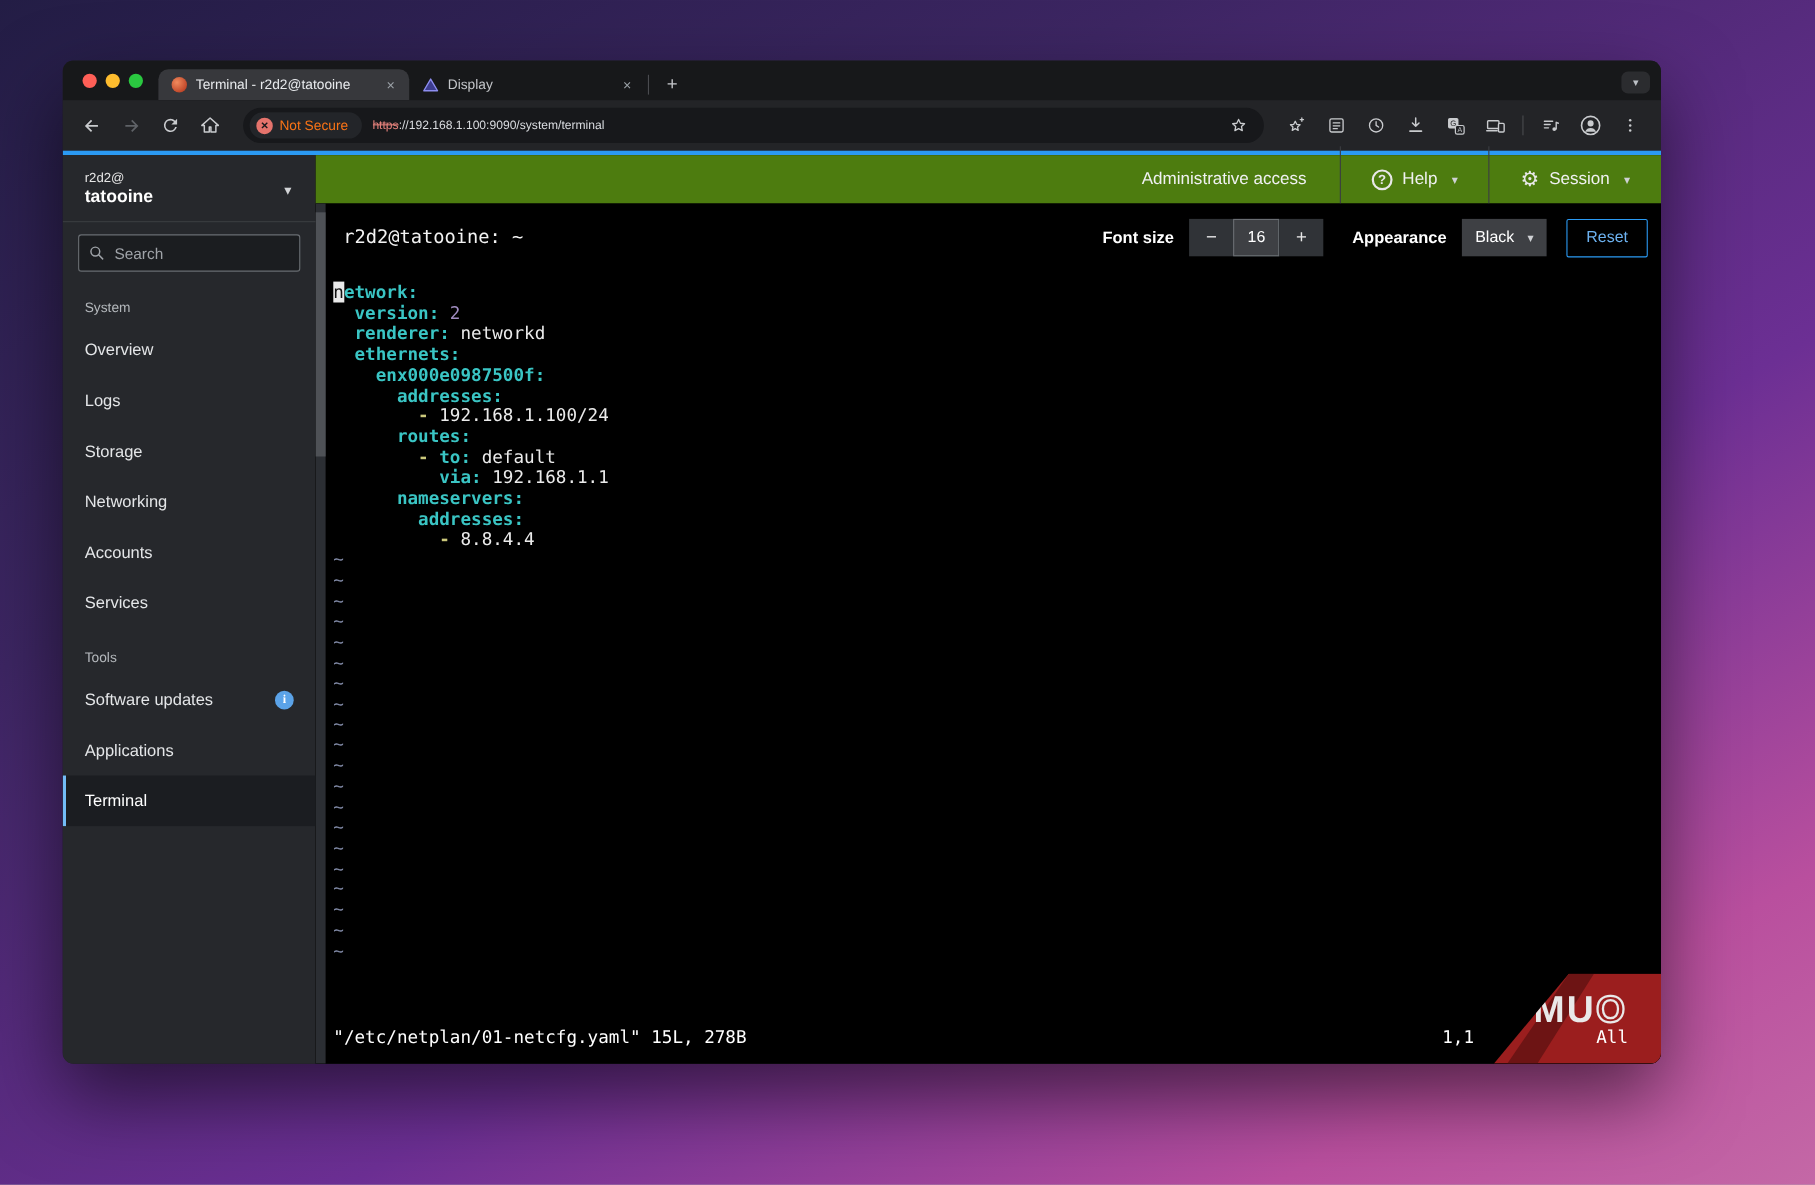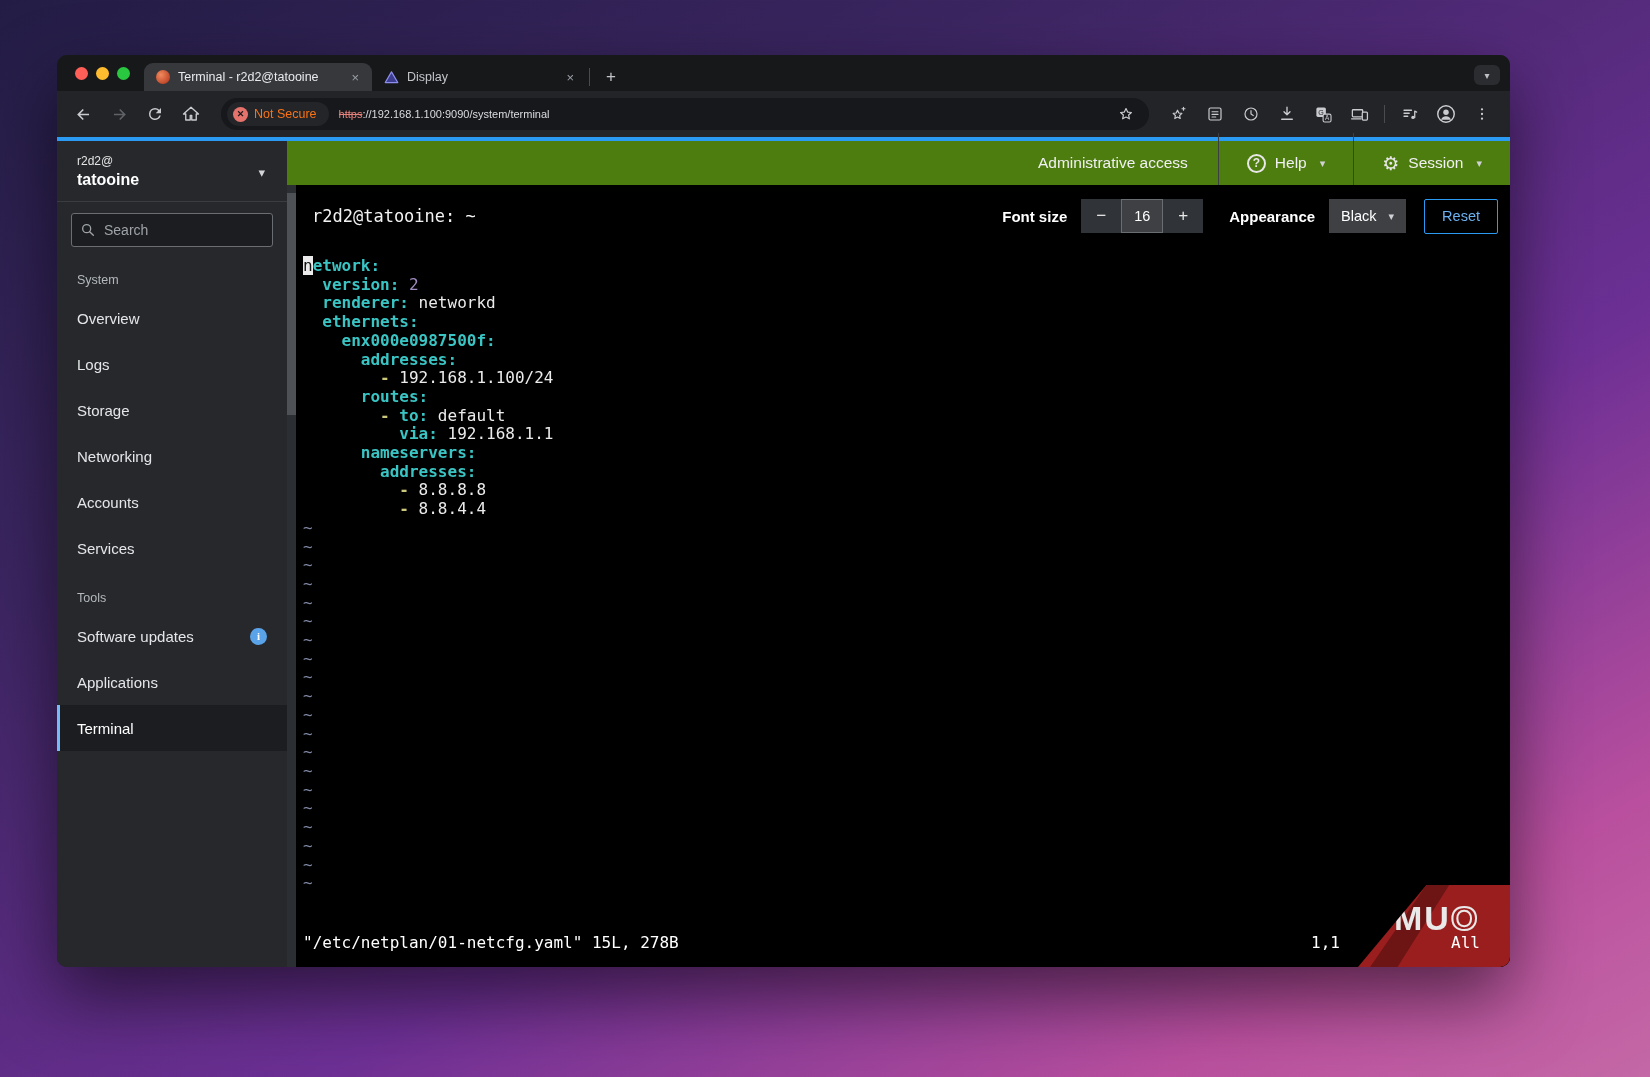--- a/index.html
+++ b/index.html
@@ -326,21 +326,20 @@
               <div class="tline"><span class="seg-key">  renderer:</span><span class="seg-val"> networkd</span></div>
               <div class="tline"><span class="seg-key">  ethernets:</span></div>
               <div class="tline"><span class="seg-key">    enx000e0987500f:</span></div>
               <div class="tline"><span class="seg-key">      addresses:</span></div>
               <div class="tline"><span class="seg-dash">        - </span><span class="seg-val">192.168.1.100/24</span></div>
               <div class="tline"><span class="seg-key">      routes:</span></div>
               <div class="tline"><span class="seg-dash">        - </span><span class="seg-key">to:</span><span class="seg-val"> default</span></div>
               <div class="tline"><span class="seg-key">          via:</span><span class="seg-val"> 192.168.1.1</span></div>
               <div class="tline"><span class="seg-key">      nameservers:</span></div>
               <div class="tline"><span class="seg-key">        addresses:</span></div>
-              <div class="tline"><span class="seg-dash">          - </span><span class="seg-val">8.8.8.8</span></div>
               <div class="tline"><span class="seg-dash">          - </span><span class="seg-val">8.8.4.4</span></div>
               <div class="tline tilde">~</div>
               <div class="tline tilde">~</div>
               <div class="tline tilde">~</div>
               <div class="tline tilde">~</div>
               <div class="tline tilde">~</div>
               <div class="tline tilde">~</div>
               <div class="tline tilde">~</div>
               <div class="tline tilde">~</div>
               <div class="tline tilde">~</div>

